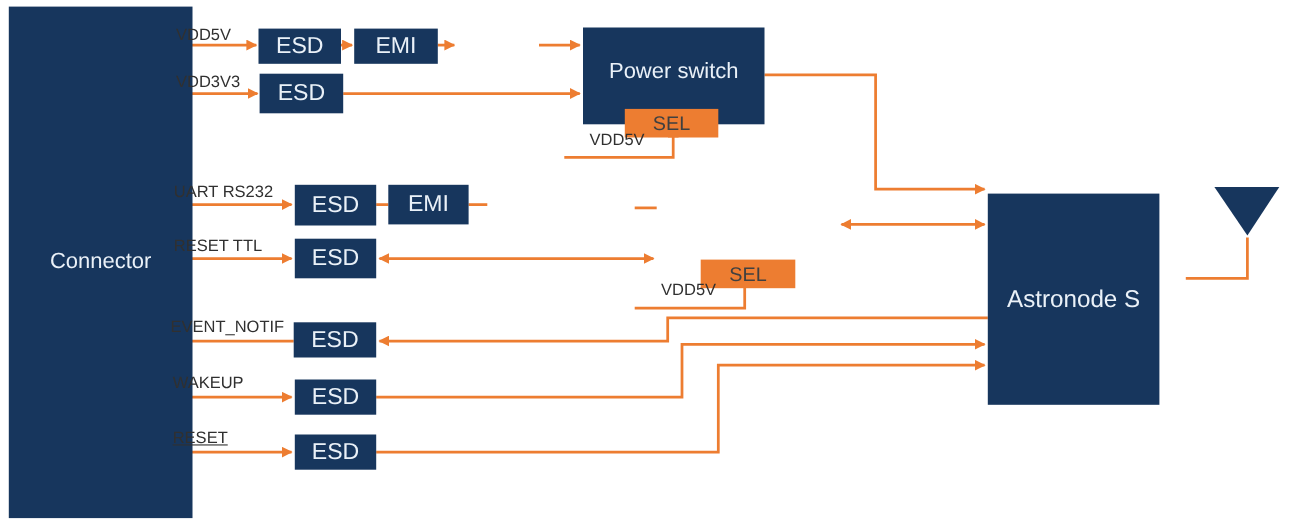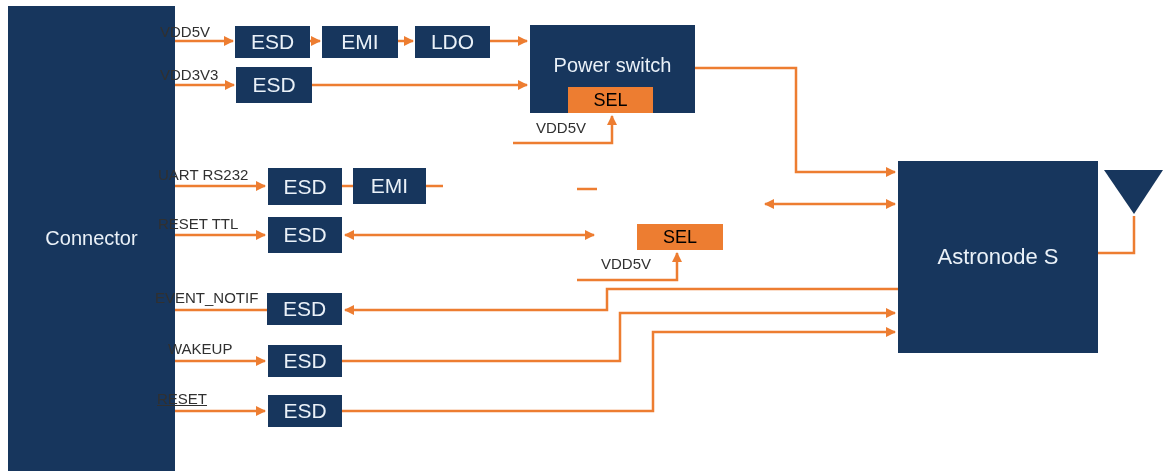--- a/index.html
+++ b/index.html
@@ -19,23 +19,24 @@
   #arrow path{fill:var(--wire-orange);stroke:none;}
   .block{
     position:absolute;background:var(--block-navy);color:var(--block-text);
     display:flex;align-items:center;justify-content:center;
     text-align:center;box-sizing:border-box;
   }
   .small{font-size:21px;}
   .big{font-size:20px;}
   .toplabel{align-items:flex-start;}
   .sel{
-    position:absolute;background:var(--sel-orange);color:#000000;
+    position:absolute;background:var(--sel-orange);color:#404040;
     display:flex;align-items:center;justify-content:center;
     font-size:18px;
+    margin-top:12px;
   }
   .sig{
     position:absolute;color:var(--label-text);font-size:15px;
     white-space:nowrap;line-height:18px;
   }
 </style>
 </head>
 <body>
 
 <div id="canvas">
@@ -82,43 +83,42 @@
 
     <path d="M1078,253 H1134 V216"></path>
 
     <polygon points="1104,170 1163,170 1134,214" fill="var(--block-navy)" stroke="none"></polygon>
   </svg>
 
   <div class="block big" style="left:8px;top:6px;width:167px;height:465px;">Connector</div>
 
   <div class="block small" style="left:235px;top:26px;width:75px;height:32px;">ESD</div>
   <div class="block small" style="left:322px;top:26px;width:76px;height:32px;">EMI</div>
-  <div class="block small" style="left:415px;top:26px;width:75px;height:32px;">LDO</div>
 
   <div class="block big toplabel" style="left:530px;top:25px;width:165px;height:88px;padding-top:29px;">Power switch</div>
   <div class="sel" style="left:568px;top:87px;width:85px;height:26px;">SEL</div>
 
   <div class="block small" style="left:236px;top:67px;width:76px;height:36px;">ESD</div>
 
   <div class="block small" style="left:268px;top:168px;width:74px;height:37px;">ESD</div>
   <div class="block small" style="left:353px;top:168px;width:73px;height:36px;">EMI</div>
 
   <div class="sel" style="left:637px;top:224px;width:86px;height:26px;">SEL</div>
 
   <div class="block small" style="left:268px;top:217px;width:74px;height:36px;">ESD</div>
 
   <div class="block small" style="left:267px;top:293px;width:75px;height:32px;">ESD</div>
   <div class="block small" style="left:268px;top:345px;width:74px;height:32px;">ESD</div>
   <div class="block small" style="left:268px;top:395px;width:74px;height:32px;">ESD</div>
 
-  <div class="block" style="left:898px;top:161px;width:200px;height:192px;font-size:22px;">Astronode S</div>
+  <div class="block" style="left:898px;top:176px;width:156px;height:192px;font-size:22px;">Astronode S</div>
 
   <div class="sig" style="left:160px;top:23px;">VDD5V</div>
   <div class="sig" style="left:160px;top:66px;">VDD3V3</div>
   <div class="sig" style="left:158px;top:166px;">UART RS232</div>
   <div class="sig" style="left:158px;top:215px;">RESET TTL</div>
   <div class="sig" style="left:155px;top:289px;text-align:center;">EVENT_NOTIF</div>
-  <div class="sig" style="left:157px;top:340px;margin-left:11px;">WAKEUP</div>
+  <div class="sig" style="left:157px;top:340px;">WAKEUP</div>
   <div class="sig" style="left:157px;top:390px;text-decoration:underline;">RESET</div>
   <div class="sig" style="left:536px;top:119px;">VDD5V</div>
   <div class="sig" style="left:601px;top:255px;">VDD5V</div>
 
 </div>
 
 </body></html>

